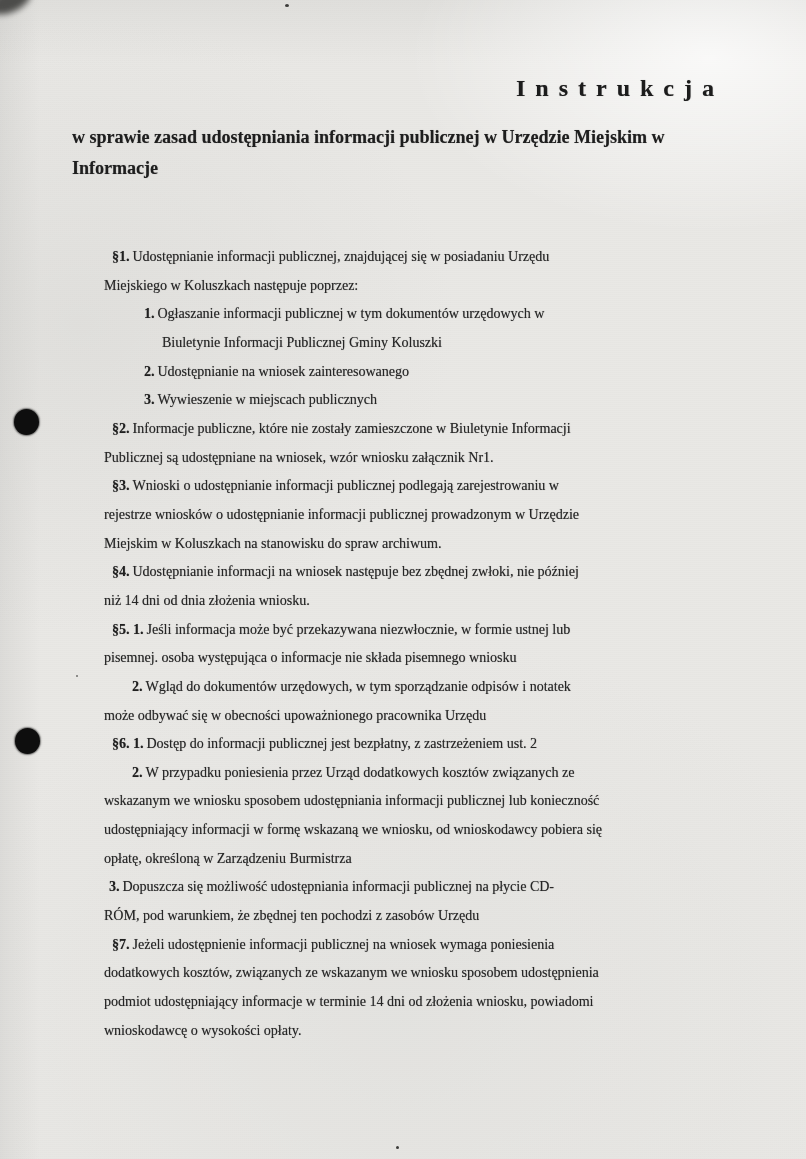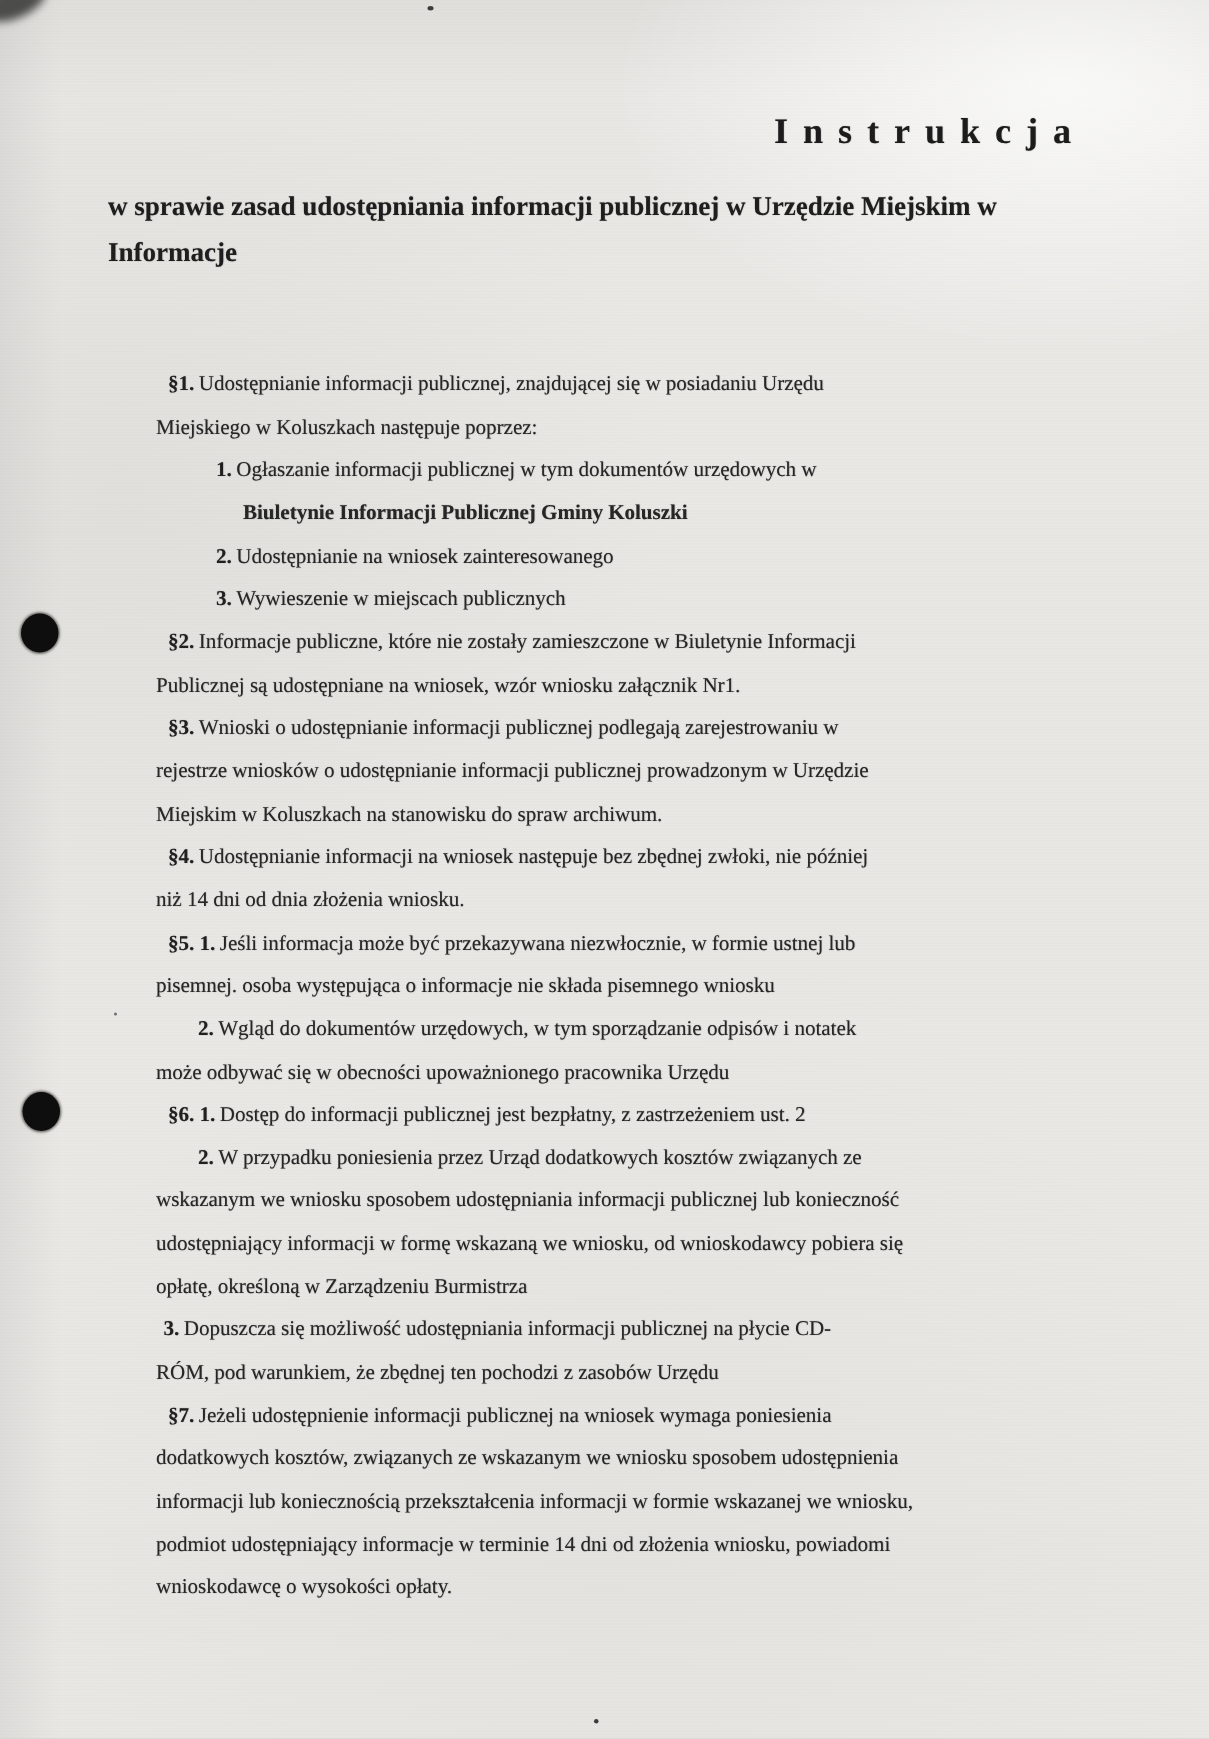--- a/index.html
+++ b/index.html
@@ -56,21 +56,21 @@
     font-size: 14px;
     line-height: 28.65px;
   }
 
   .line { white-space: nowrap; }
   .line b { font-weight: bold; margin-right: 3px; color: #202020; }
 
   .indent-para  { padding-left: 48px; }
   .indent-flush { padding-left: 0; margin-left: 40px; }
   .indent-list  { padding-left: 80px; }
-  .indent-hang  { padding-left: 98px; font-weight: bold; }
+  .indent-hang  { padding-left: 98px; }
   .indent-sub   { padding-left: 68px; }
   .indent-sub2  { padding-left: 45px; }
 
   .hole {
     position: absolute;
     border-radius: 50%;
     background: #0e0e0e;
     box-shadow: 0 0 1.5px 1px rgba(25,25,25,0.55);
   }
   .hole-top    { left: 14px; top: 409px; width: 25px; height: 26px; }
@@ -137,19 +137,18 @@
         <div class="line indent-flush">może odbywać się w obecności upoważnionego pracownika Urzędu</div>
         <div class="line indent-para"><b>§6. 1.</b>Dostęp do informacji publicznej jest bezpłatny, z zastrzeżeniem ust. 2</div>
         <div class="line indent-sub"><b>2.</b>W przypadku poniesienia przez Urząd dodatkowych kosztów związanych ze</div>
         <div class="line indent-flush">wskazanym we wniosku sposobem udostępniania informacji publicznej lub konieczność</div>
         <div class="line indent-flush">udostępniający informacji w formę wskazaną we wniosku, od wnioskodawcy pobiera się</div>
         <div class="line indent-flush">opłatę, określoną w Zarządzeniu Burmistrza</div>
         <div class="line indent-sub2"><b>3.</b>Dopuszcza się możliwość udostępniania informacji publicznej na płycie CD-</div>
         <div class="line indent-flush">RÓM, pod warunkiem, że zbędnej ten pochodzi z zasobów Urzędu</div>
         <div class="line indent-para"><b>§7.</b>Jeżeli udostępnienie informacji publicznej na wniosek wymaga poniesienia</div>
         <div class="line indent-flush">dodatkowych kosztów, związanych ze wskazanym we wniosku sposobem udostępnienia</div>
-        <div class="line indent-flush">informacji lub koniecznością przekształcenia informacji w formie wskazanej we wniosku,</div>
         <div class="line indent-flush">podmiot udostępniający informacje w terminie 14 dni od złożenia wniosku, powiadomi</div>
         <div class="line indent-flush">wnioskodawcę o wysokości opłaty.</div>
       </div>
   </div>
 
 </div>
 
 </body></html>

